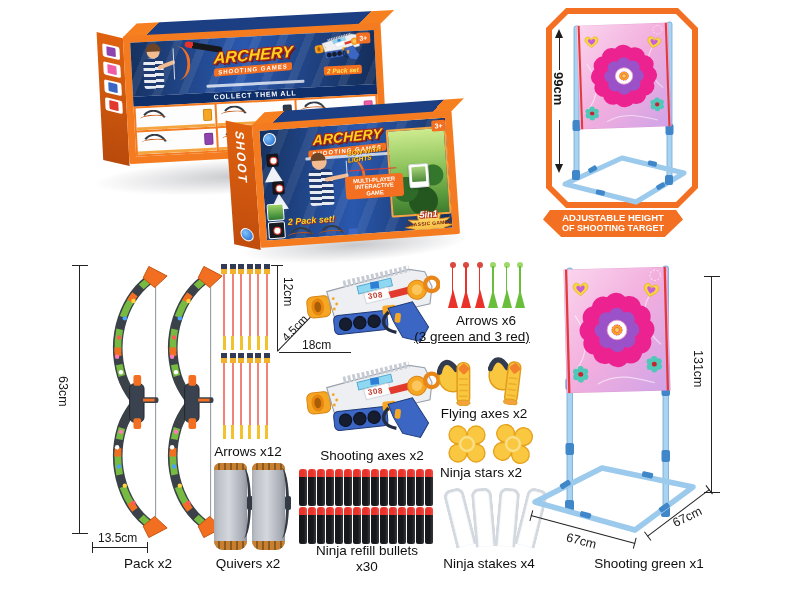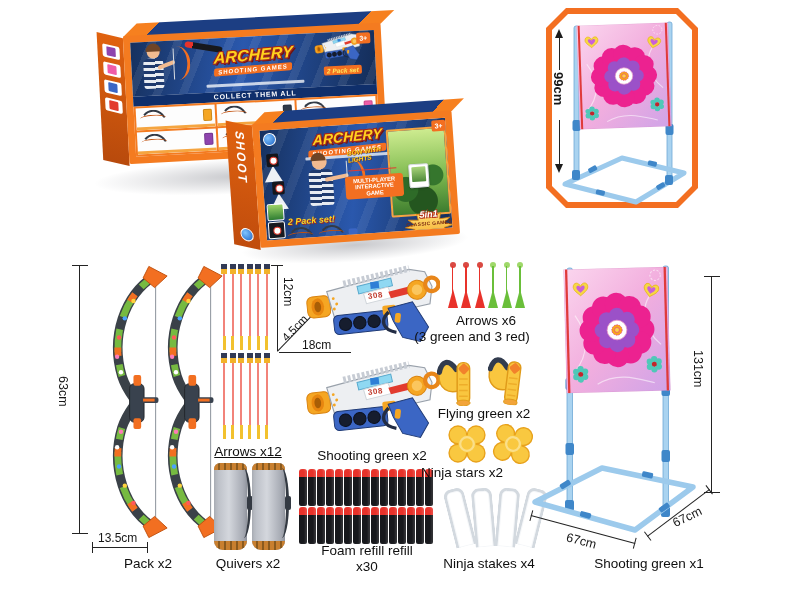--- a/index.html
+++ b/index.html
@@ -479,20 +479,24 @@
     </g>
     <use href="#flowerBanner" x="26" y="12" width="92" height="104" transform="rotate(-2 72 64)"></use>
   </svg>
 
   <div class="vline" style="left:559px;top:36px;height:34px;"></div>
   <div class="vline" style="left:559px;top:120px;height:44px;"></div>
   <div class="arrhead up" style="left:555px;top:29px;"></div>
   <div class="arrhead down" style="left:555px;top:164px;"></div>
   <div class="dim vtext" style="left:551px;top:72px;font-size:13px;font-weight:bold;">99cm</div>
 
+  <div class="adj-banner">
+    <div class="c1">ADJUSTABLE HEIGHT</div>
+    <div class="c2">OF SHOOTING TARGET</div>
+  </div>
 
   <svg class="abs" style="left:95px;top:258px;" width="75" height="288">
       <use href="#bowSym"></use>
     </svg>
   <svg class="abs" style="left:150px;top:258px;" width="75" height="288">
       <use href="#bowSym"></use>
     </svg>
   <div class="vline caps" style="left:79px;top:266px;height:267px;"></div>
   <div class="dim vtext" style="left:56px;top:376px;font-size:12.5px;">63cm</div>
   <div class="hline ticks" style="left:92px;top:547px;width:56px;"></div>
@@ -508,39 +512,39 @@
       <div class="arrow"></div>
     </div>
   <div class="row" style="left:221px;top:353px;">
       <div class="arrow"></div>
       <div class="arrow"></div>
       <div class="arrow"></div>
       <div class="arrow"></div>
       <div class="arrow"></div>
       <div class="arrow"></div>
     </div>
-  <div class="lbl" style="left:248px;top:444px;text-decoration:underline;">Arrows x12</div>
+  <div class="lbl" style="left:248px;top:444px;">Arrows x12</div>
 
   <div class="vline" style="left:277px;top:265px;height:86px;"></div>
   <div class="hline" style="left:271px;top:265px;width:12px;"></div>
   <div class="dim vtext" style="left:281px;top:277px;">12cm</div>
   <div class="hline" style="left:277px;top:351px;width:57px;transform:rotate(-46deg);transform-origin:left top;"></div>
   <div class="dim" style="left:279px;top:322px;transform:rotate(-46deg);font-size:11.5px;">4.5cm</div>
   <div class="hline" style="left:279px;top:352px;width:72px;"></div>
   <div class="dim" style="left:302px;top:338px;">18cm</div>
 
   <svg class="abs" style="left:305px;top:262px;" width="135" height="88">
       <use href="#gunSym"></use>
     </svg>
   <svg class="abs" style="left:305px;top:358px;" width="135" height="88">
       <use href="#gunSym"></use>
     </svg>
   <span class="gun-model" style="left:368px;top:291px;">308</span>
   <span class="gun-model" style="left:368px;top:387px;">308</span>
-  <div class="lbl" style="left:372px;top:448px;">Shooting green x2</div>
+  <div class="lbl" style="left:372px;top:448px;">Shooting axes x2</div>
 
   <div class="quiver" style="left:214px;top:463px;">
       <div class="strap"></div>
     </div>
   <div class="quiver" style="left:252px;top:463px;">
       <div class="strap"></div>
     </div>
   <div class="lbl" style="left:248px;top:556px;">Quivers x2</div>
 
   <div class="row" style="left:299px;top:469px;">
@@ -570,21 +574,21 @@
       <div class="bullet"></div>
       <div class="bullet"></div>
       <div class="bullet"></div>
       <div class="bullet"></div>
       <div class="bullet"></div>
       <div class="bullet"></div>
       <div class="bullet"></div>
       <div class="bullet"></div>
       <div class="bullet"></div>
     </div>
-  <div class="lbl" style="left:367px;top:543px;">Foam refill refill</div>
+  <div class="lbl" style="left:367px;top:543px;">Ninja refill bullets</div>
   <div class="lbl" style="left:367px;top:559px;">x30</div>
 
   <div class="row" style="left:447px;top:262px;">
       <div class="dart red">
         <i></i>
       </div>
       <div class="dart red">
         <i></i>
       </div>
       <div class="dart red">
@@ -594,37 +598,37 @@
         <i></i>
       </div>
       <div class="dart green">
         <i></i>
       </div>
       <div class="dart green">
         <i></i>
       </div>
     </div>
   <div class="lbl" style="left:486px;top:313px;">Arrows x6</div>
-  <div class="lbl" style="left:472px;top:329px;">(3 green and 3 red)</div>
+  <div class="lbl" style="left:472px;top:329px;text-decoration:underline;">(3 green and 3 red)</div>
 
   <svg class="abs" style="left:437px;top:350px;" width="48" height="56">
       <use href="#axeSym"></use>
     </svg>
   <svg class="abs" style="left:487px;top:349px;transform:rotate(7deg);" width="48" height="56">
       <use href="#axeSym"></use>
     </svg>
-  <div class="lbl" style="left:484px;top:406px;">Flying green x2</div>
+  <div class="lbl" style="left:484px;top:406px;">Flying axes x2</div>
 
   <svg class="abs" style="left:447px;top:424px;" width="40" height="40">
       <use href="#starSym"></use>
     </svg>
   <svg class="abs" style="left:493px;top:424px;transform:rotate(10deg);" width="40" height="40">
       <use href="#starSym"></use>
     </svg>
-  <div class="lbl" style="left:462px;top:465px;">Ninja stars x2</div>
+  <div class="lbl" style="left:481px;top:465px;">Ninja stars x2</div>
 
   <div class="row" style="left:449px;top:488px;">
       <div class="stake"></div>
       <div class="stake"></div>
       <div class="stake"></div>
       <div class="stake"></div>
     </div>
   <div class="lbl" style="left:489px;top:556px;">Ninja stakes x4</div>
 
   <svg class="abs" style="left:525px;top:258px;" width="200" height="300">

